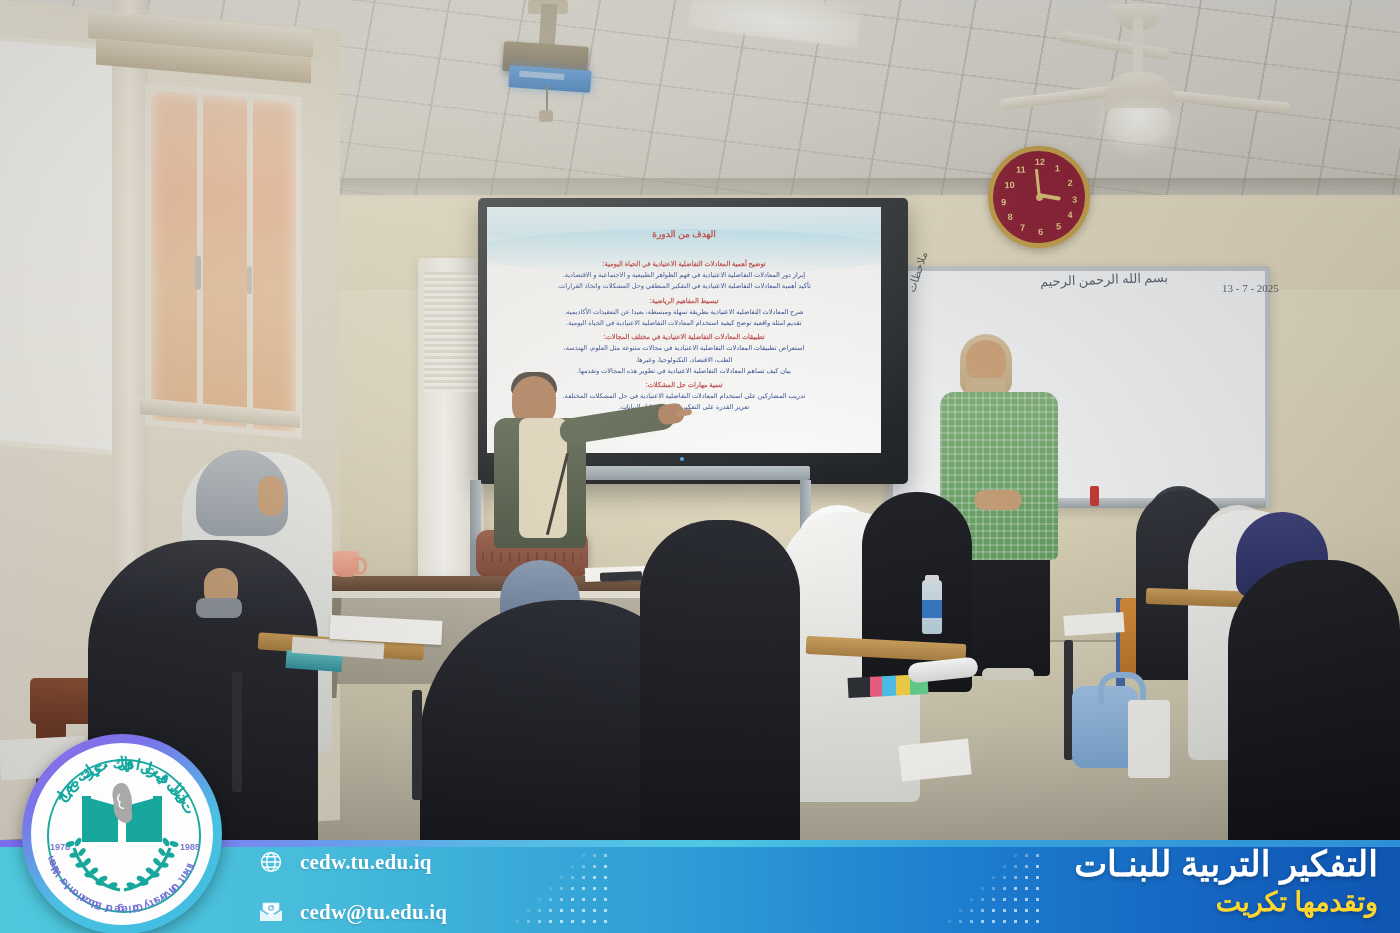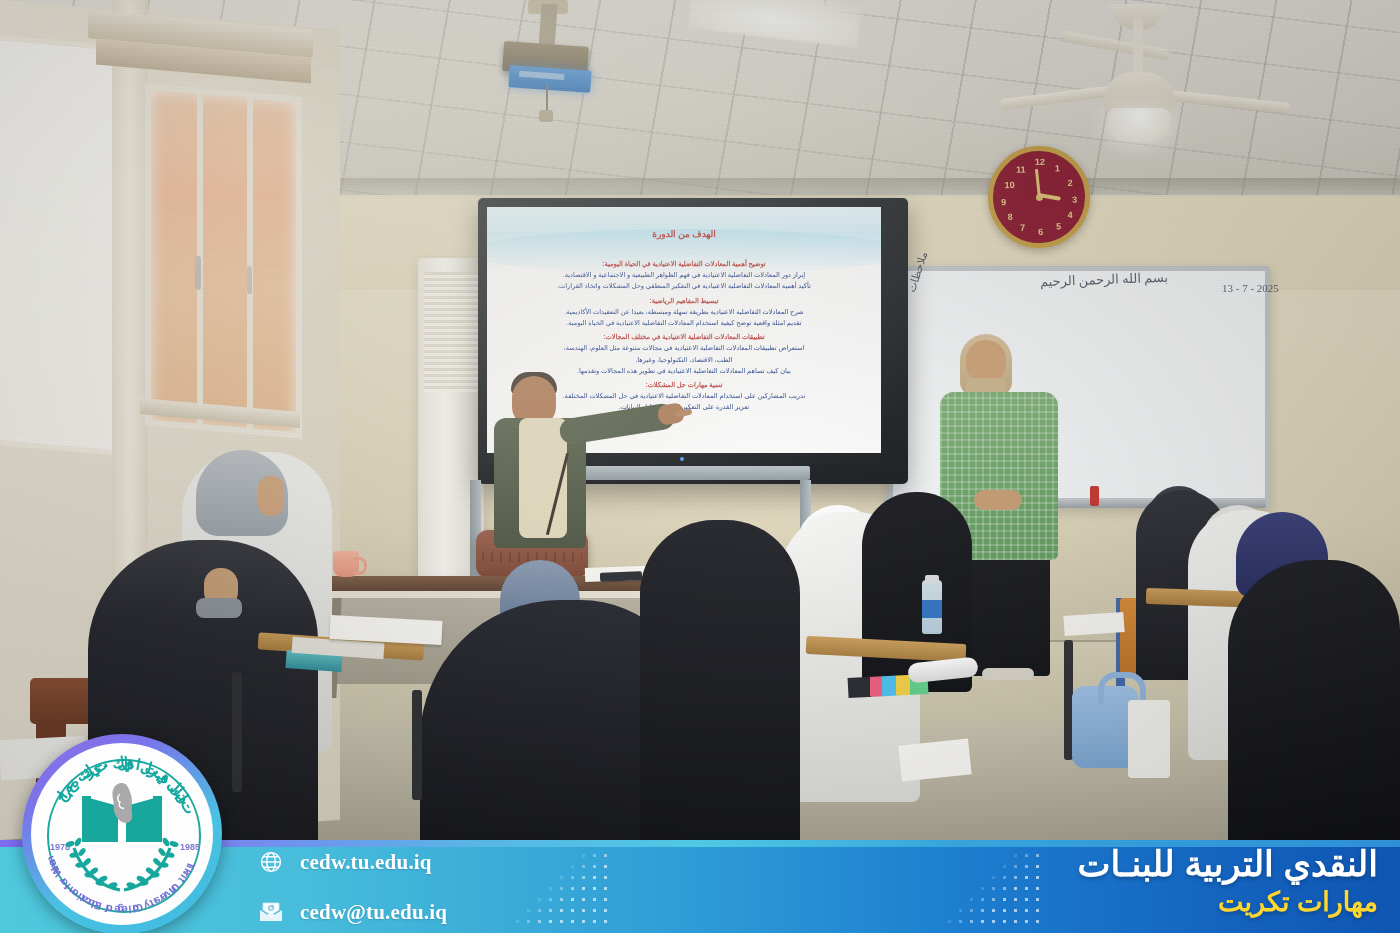--- a/index.html
+++ b/index.html
@@ -510,22 +510,22 @@
           <path d="M5 9 L5 2 L21 2 L21 9 L13 14 Z" fill="#fbfdff" stroke="#cfe6f5" stroke-width="0.8"></path>
           <text x="13" y="8.6" font-size="7.5" text-anchor="middle" fill="#3aa0c9" font-family="Liberation Sans, sans-serif">@</text>
         </svg>
       </span>
       <span class="ftxt">cedw@tu.edu.iq</span>
     </div>
   </div>
 
 
   <div class="brand">
-    <div class="b1">النقدي التربية للبنـات</div>
-    <div class="b2">مهارات تكريت</div>
+    <div class="b1">التفكير التربية للبنـات</div>
+    <div class="b2">وتقدمها تكريت</div>
   </div>
 
   <div class="logo-wrap">
     <div class="logo-ring"></div>
     <div class="logo-inner"></div>
     <div class="logo-circle2"></div>
 
     <div class="logo-ar">
         <span style="transform: rotate(-62deg) translate(0px, -80px) rotate(0deg);">ج</span>
         <span style="transform: rotate(-58.125deg) translate(0px, -80px) rotate(0deg);">ا</span>

